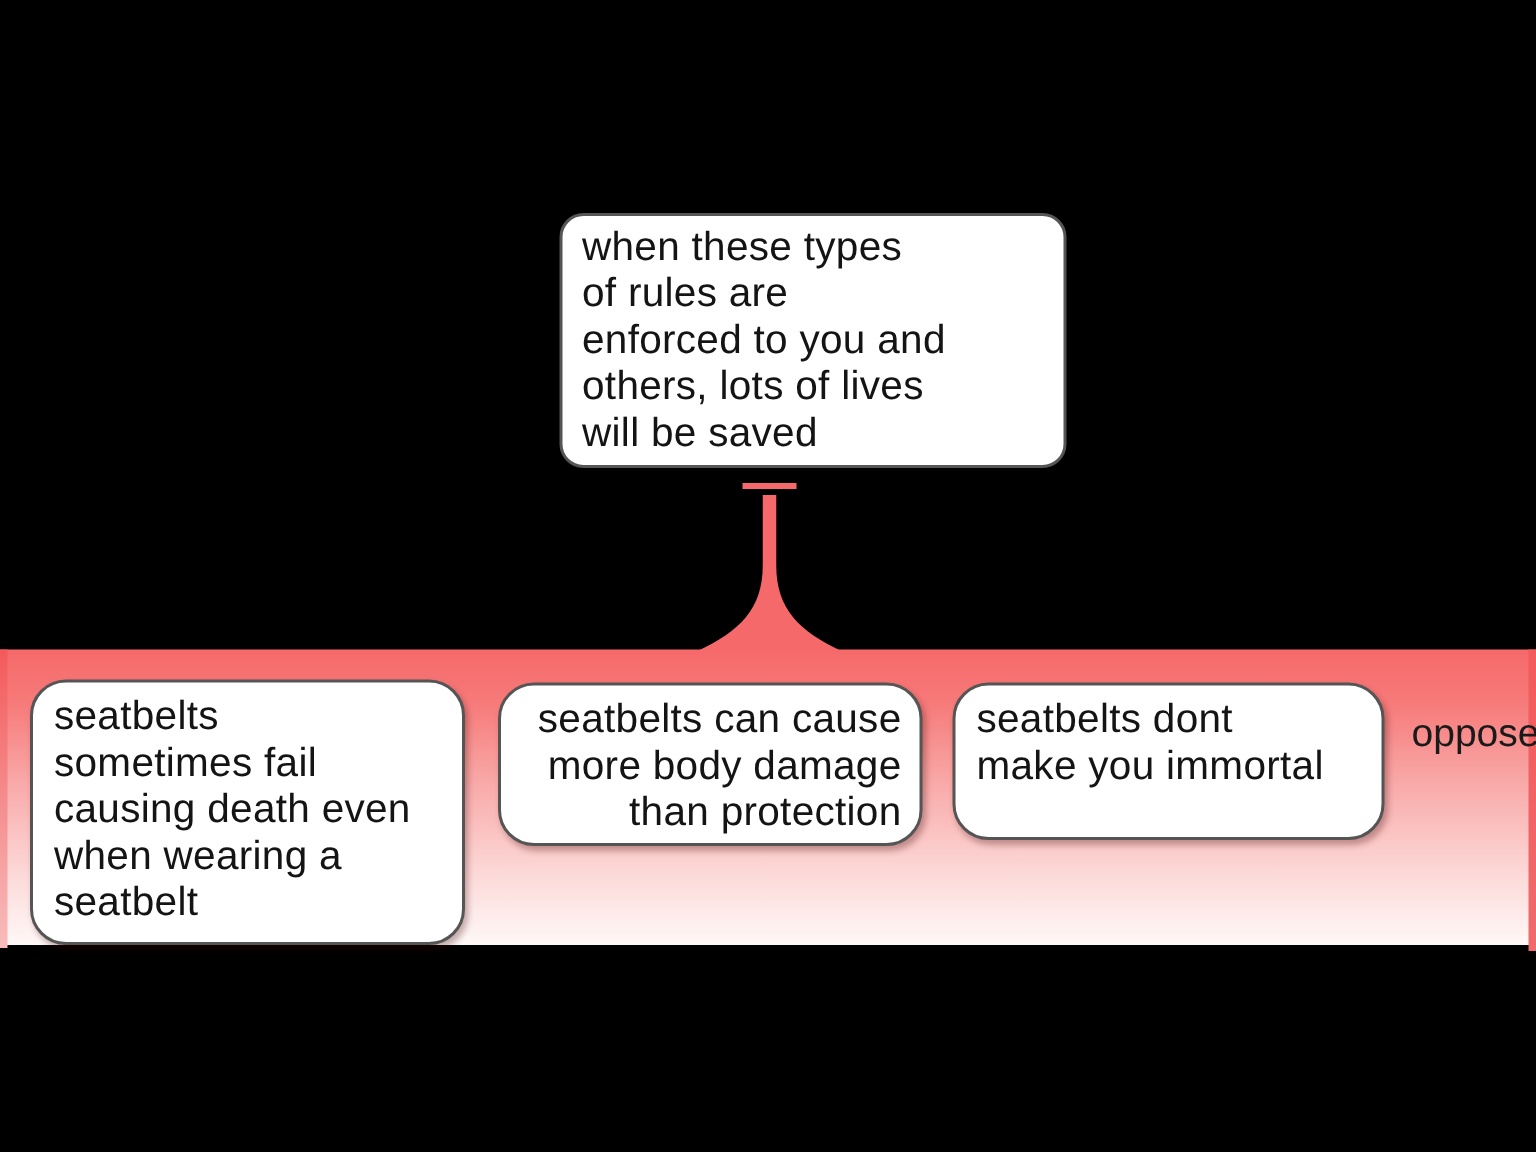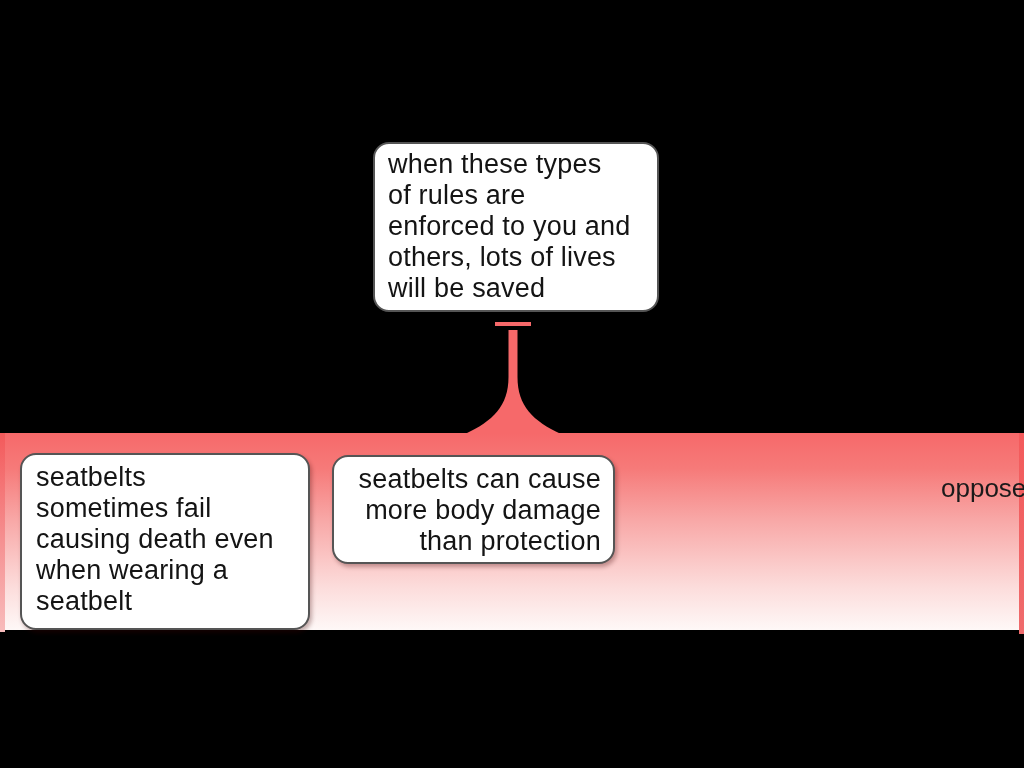--- a/index.html
+++ b/index.html
@@ -27,21 +27,21 @@
     color: var(--text);
   }
   .node-text {
     white-space: pre-line;
     font-size: 27px;
     line-height: 31px;
     padding: 5px 10px 5px 13px;
     letter-spacing: 0.2px;
   }
 
-  .claim { left: 373px; top: 142px; width: 286px; height: 170px; }
+  .claim { left: 373px; top: 142px; width: 338px; height: 170px; }
 
   .connector { position: absolute; left: 440px; top: 311px; }
   .cfill { fill: var(--red); }
 
   .oppose-panel {
     position: absolute;
     left: 0; top: 433px;
     width: 1024px; height: 197px;
     background: linear-gradient(180deg,
       var(--red) 0%, #f67a79 18%, #f8a9a8 45%, #fcdcdb 78%, var(--fade) 100%);
@@ -54,21 +54,21 @@
 
   .oppose-label {
     position: absolute;
     left: 941px; top: 456px;
     font-size: 26px;
     line-height: 24px;
     color: #1a1a1a;
     margin-top: 20px;
   }
 
-  .reason { box-shadow: 2px 3px 4px rgba(60, 0, 0, 0.30); }
+  .reason { box-shadow: 2px 3px 4px rgba(60, 0, 0, 0.30); border-radius: 24px; }
   .reason .node-text { padding: 7px 12px 7px 14px; }
   .reason-1 { left: 20px;  top: 453px; width: 290px; height: 177px; }
   .reason-2 { left: 332px; top: 455px; width: 283px; height: 109px; text-align: right; }
   .reason-3 { left: 635px; top: 455px; width: 288px; height: 105px; }
 </style>
 </head>
 <body>
 
 <div class="canvas">
 
@@ -102,14 +102,18 @@
 when wearing a
 seatbelt</div>
   </div>
 
   <div class="node reason reason-2">
     <div class="node-text">seatbelts can cause
 more body damage
 than protection</div>
   </div>
 
+  <div class="node reason reason-3">
+    <div class="node-text">seatbelts dont
+make you immortal</div>
+  </div>
 
 </div>
 
 </body></html>

